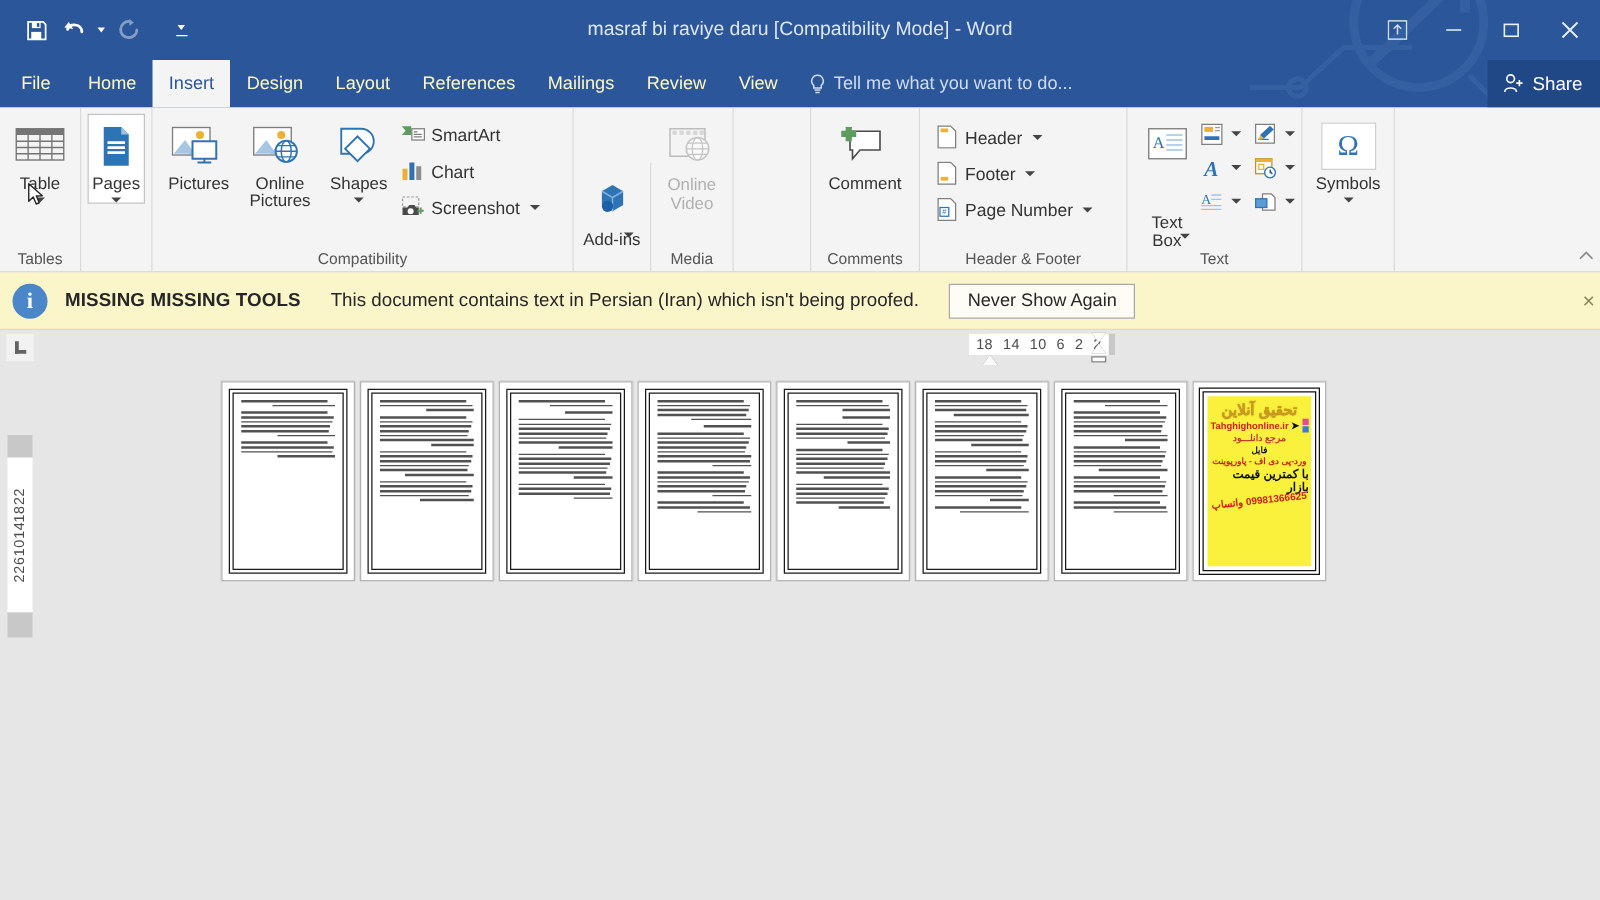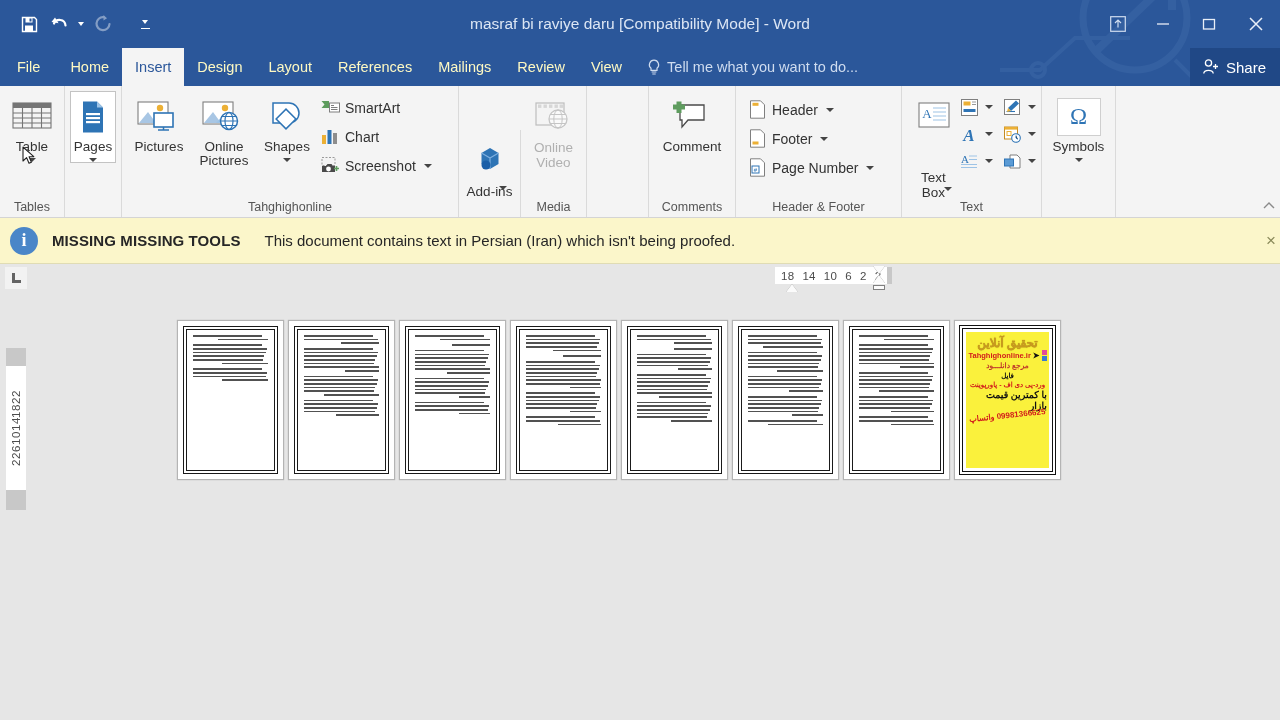--- a/index.html
+++ b/index.html
@@ -299,21 +299,21 @@
 
   
   .canvas {
     position: relative;
     height: 414px;
     background: #e6e6e6;
     overflow: hidden;
   }
   .pages-row {
     position: absolute;
-    left: 177px; top: 26px;
+    left: 177px; top: 11px;
     display: flex; gap: 4px;
   }
   .page {
     width: 107px; height: 160px;
     background: #fff;
     border: 1px solid #b4b4b4;
     box-shadow: 0 0 1px rgba(0,0,0,.25);
     padding: 5px;
     position: relative;
     overflow: hidden;
@@ -591,21 +591,21 @@
               <path d="M1 9 h4 l1.5-2 h4 l1.5 2 h2 v6 h-13 z" fill="#4a4a4a"></path>
               <circle cx="7.5" cy="12" r="2.4" fill="#fff"></circle>
               <path d="M15.5 9 V14 M13 11.5 H18" stroke="#5e9c5e" stroke-width="1.6"></path>
             </svg>
           </span>
           <span>Screenshot</span>
           <i class="mini-caret"></i>
         </div>
       </div>
     </div>
-    <div class="rgroup-label">Tahghighonline</div>
+    <div class="rgroup-label">Compatibility</div>
   </div>
 
   <div class="rgroup" style="width:62px;margin-top:44px;">
     <div class="rgroup-body">
       <div class="bigbtn">
         <span class="ic">
           <svg width="34" height="34" viewBox="0 0 34 34">
             <path d="M17 4 L25.5 9 V20 L17 25 L8.5 20 V9 Z" fill="#2e74b5"></path>
             <path d="M17 14 L25.5 9 M17 14 V25 M17 14 L8.5 9" stroke="#7fb0e0" stroke-width="1.2" fill="none"></path>
             <circle cx="13" cy="21" r="4.5" fill="#1b5fa8"></circle>
@@ -793,20 +793,21 @@
     <svg width="12" height="10" viewBox="0 0 12 10">
       <path d="M1 7 L6 2 L11 7" stroke="#8a8a8a" stroke-width="1.4" fill="none"></path>
     </svg>
   </div>
 </div>
 
 <div class="msgbar">
   <div class="msg-info">i</div>
   <div class="msg-strong">MISSING MISSING TOOLS</div>
   <div class="msg-text">This document contains text in Persian (Iran) which isn't being proofed.</div>
+  <div class="msg-btn">Never Show Again</div>
   <div class="msg-close">×</div>
 </div>
 
 <div class="hruler">
   <div class="tabsel">
     <span class="tabsel-L"></span>
   </div>
 
   <div class="ruler-shade-l"></div>
   <div class="ruler-shade-r"></div>

